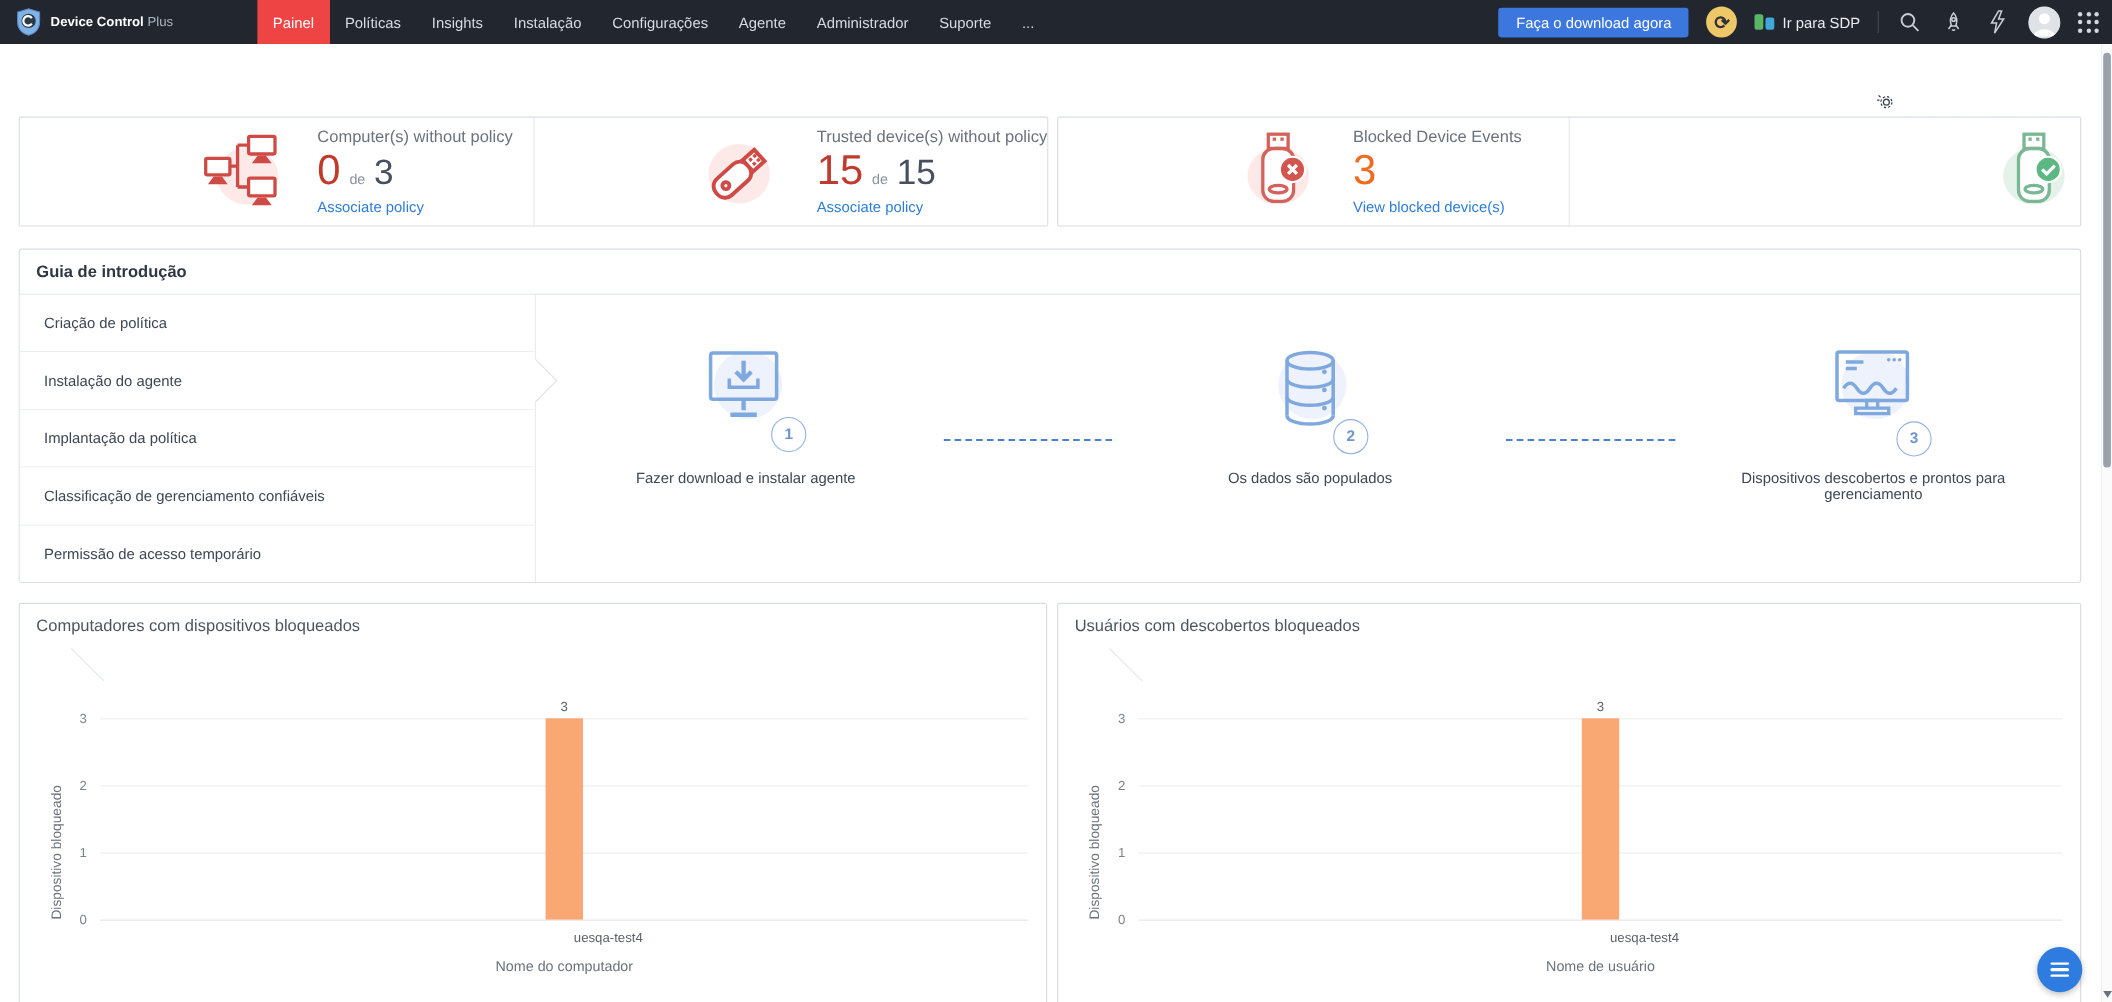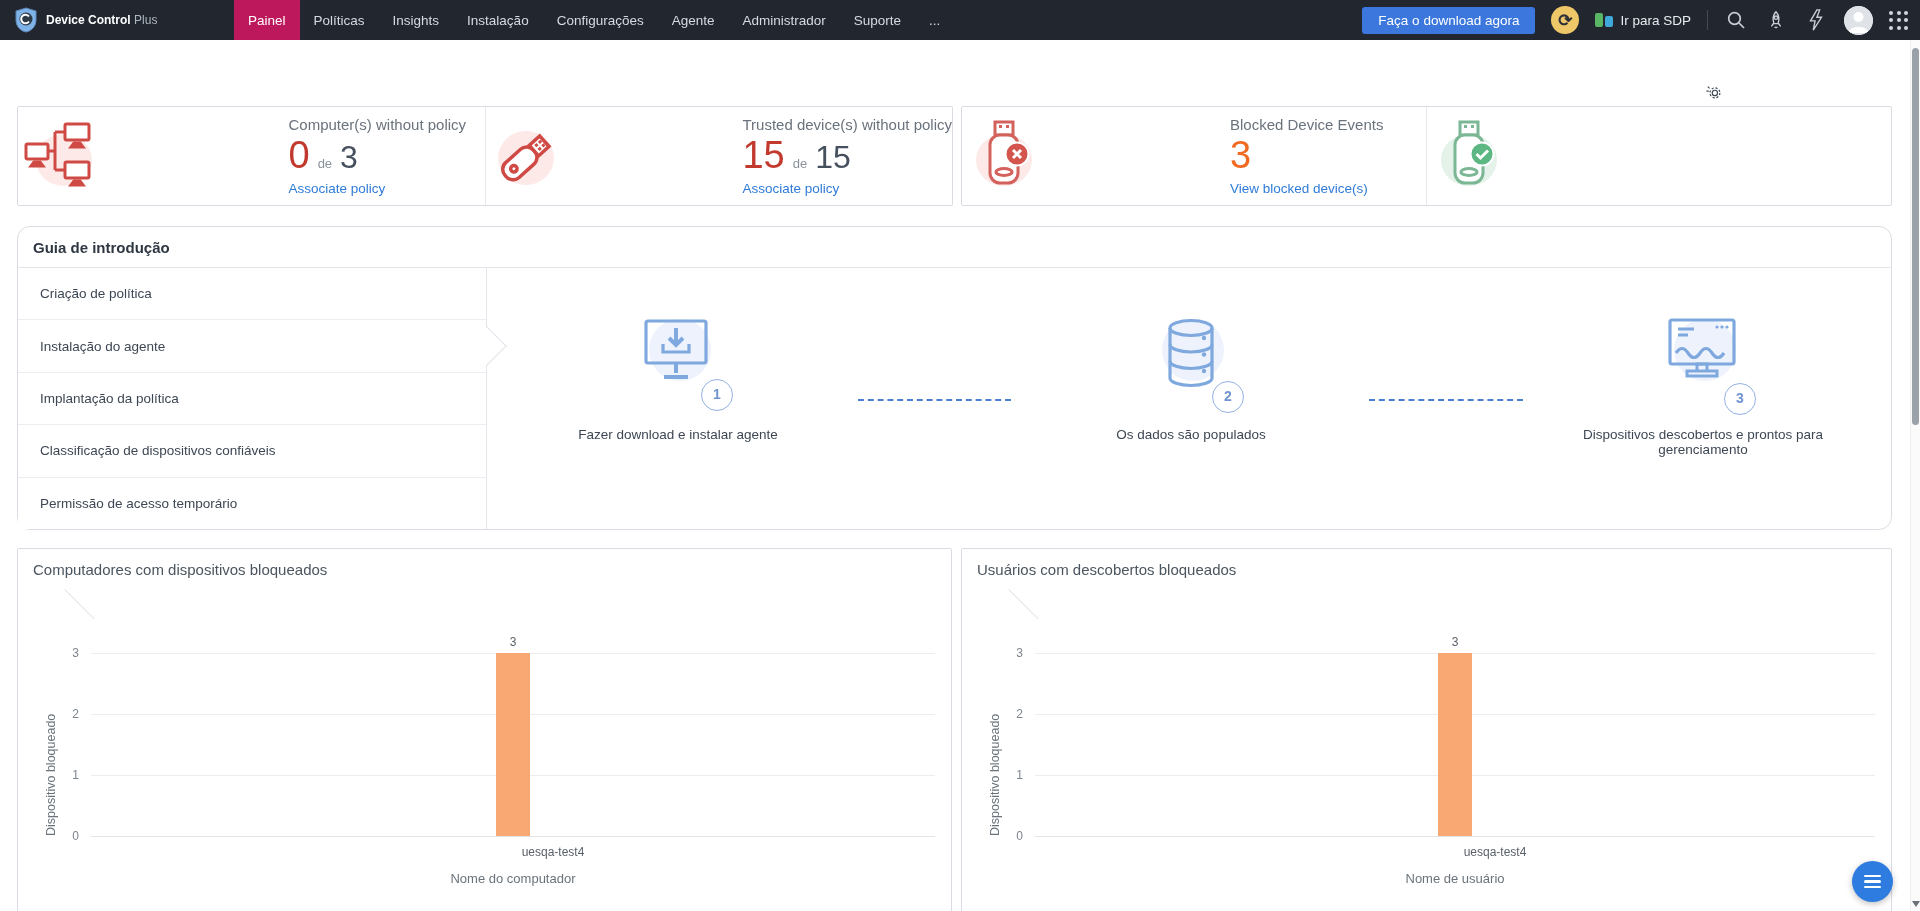--- a/index.html
+++ b/index.html
@@ -10,21 +10,21 @@
   
   #navbar { position:absolute; left:0; top:0; width:1920px; height:40px; background:#21262f;
     display:flex; align-items:center; }
   .brand { display:flex; align-items:center; gap:8px; padding-left:14px; width:234px; }
   .brand-logo { width:24px; height:26px; flex:0 0 auto; }
   .brand-text { font-size:12px; color:#fff; font-weight:bold; white-space:nowrap; }
   .brand-text .light { font-weight:normal; color:#aeb6c0; }
   .nav-tabs { display:flex; height:40px; align-items:stretch; }
   .nav-tab { display:flex; align-items:center; padding:0 14px; font-size:13.5px; color:#d6dae1;
     cursor:pointer; white-space:nowrap; }
-  .nav-tab.active { background:#be185d; color:#fff; }
+  .nav-tab.active { background:#ef4444; color:#fff; }
   .nav-right { margin-left:auto; display:flex; align-items:center; gap:16px; padding-right:12px; }
   .download-btn { background:#3b77dc; color:#fff; font-size:13.5px; border:none; border-radius:3px;
     height:27px; padding:0 16px; cursor:pointer; }
   .yellow-circle { width:28px; height:28px; border-radius:50%; background:#eec768; color:#2e3138;
     display:flex; align-items:center; justify-content:center; font-size:17px; font-weight:bold; cursor:pointer; }
   .sdp { display:flex; align-items:center; gap:7px; color:#e8ebef; font-size:13.5px; cursor:pointer; white-space:nowrap; }
   .sdp-glyph { display:inline-flex; gap:2px; }
   .sdp-glyph i { width:8px; height:14px; border-radius:2px; display:inline-block; }
   .sdp-glyph i.g { background:#58b664; }
   .sdp-glyph i.b { background:#3fa9dc; margin-top:3px; height:11px; }
@@ -36,35 +36,35 @@
 
   
   #guide-link-row { position:absolute; top:64px; right:30px; display:flex; align-items:center; gap:6px; }
   #guide-link-row a { color:#0369a1; font-size:13.5px; text-decoration:none; cursor:pointer;margin-top:40px; }
 
   
   .stats-box { position:absolute; top:106px; height:100px; background:#fff;
     border:1px solid #d9dde3; border-radius:2px; display:flex; }
   #stats-a { left:17px; width:936px; }
   #stats-b { left:961px; width:931px; }
-  .stat-card { flex:1; display:flex; align-items:center; justify-content:space-between; gap:26px; position:relative; }
+  .stat-card { flex:1; display:flex; align-items:center; justify-content:flex-end; gap:26px; position:relative; }
   .stat-card + .stat-card { border-left:1px solid #e4e7eb; }
   .stat-icon-wrap { position:relative; width:84px; height:84px; flex:0 0 auto; }
   .stat-text { display:flex; flex-direction:column; min-width:196px; }
   .stat-title { font-size:15px; color:#6a727c; margin-bottom:2px; }
   .stat-numbers { display:flex; align-items:baseline; gap:8px; line-height:1.1; }
   .stat-value { font-size:38px; }
   .v-red { color:#c23a2e; } .v-orange { color:#f06a21; } .v-green { color:#1f8a4d; }
   .stat-of { font-size:13px; color:#8b929b; }
   .stat-total { font-size:32px; color:#46505e; }
   .stat-link { font-size:13.5px; color:#2f7cd8; margin-top:5px; text-decoration:none; cursor:pointer; }
 
   
   #gs-panel { position:absolute; left:17px; top:226px; width:1875px; height:304px;
-    border:1px solid #d9dde3; border-radius:13px; background:#fff; }
+    border:1px solid #d9dde3; border-radius:3px; background:#fff; }
   #gs-header { height:41px; border-bottom:1px solid #e2e5e9; display:flex; align-items:center;
     padding:0 15px; font-size:15px; font-weight:bold; color:#2e3742; }
   #gs-menu { position:absolute; left:0; top:41px; width:469px; bottom:0; border-right:1px solid #e2e5e9;
     display:flex; flex-direction:column; }
   .gs-item { flex:1; display:flex; align-items:center; padding:0 22px; font-size:13.5px; color:#3d4754;
     border-bottom:1px solid #eceef1; cursor:pointer; position:relative; background:#fff; }
   .gs-item:last-child { border-bottom:none; }
   .gs-item.active .menu-arrow { display:block; }
   .menu-arrow { display:none; position:absolute; right:-15px; top:50%; width:28px; height:28px;
     transform:translateY(-50%) rotate(45deg); background:#fff;
@@ -310,21 +310,21 @@
         <span>Criação de política</span>
       </div>
       <div class="gs-item active">
         <span>Instalação do agente</span>
         <i class="menu-arrow"></i>
       </div>
       <div class="gs-item">
         <span>Implantação da política</span>
       </div>
       <div class="gs-item">
-        <span>Classificação de dispositivos confiáveis</span>
+        <span>Classificação de gerenciamento confiáveis</span>
       </div>
       <div class="gs-item">
         <span>Permissão de acesso temporário</span>
       </div>
     </div>
 
     <div class="gs-step" style="left:495px; top:88px;">
       <div class="icon-wrap">
         <div class="blob"></div>
         <svg class="step-svg" width="84" height="74" viewBox="0 0 84 74" fill="none" stroke="#7fa9de" stroke-width="3.2">

